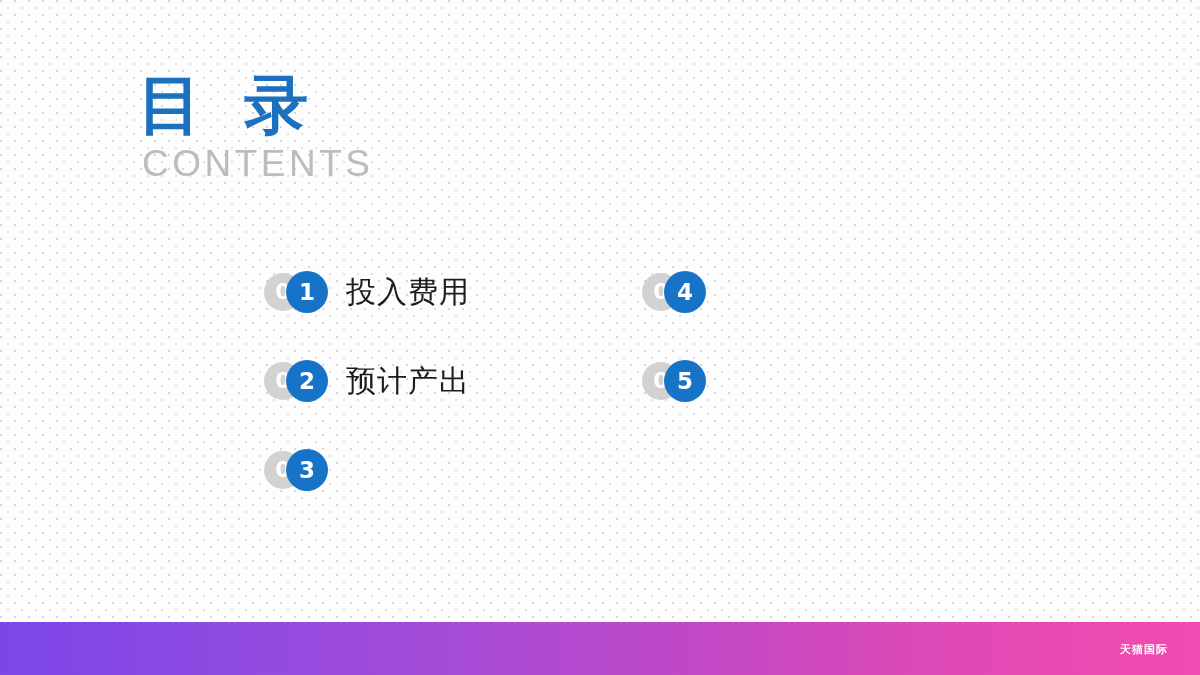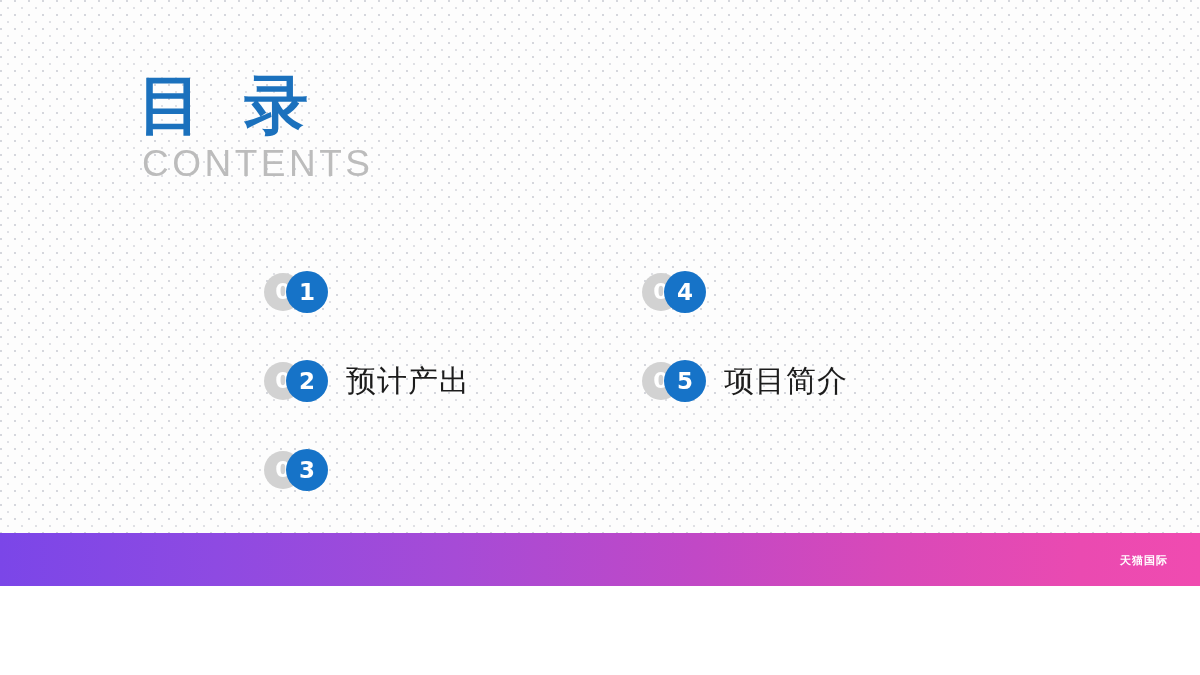--- a/index.html
+++ b/index.html
@@ -3,21 +3,21 @@
 <meta charset="utf-8">
 <style>
   * { margin:0; padding:0; box-sizing:border-box; }
   html, body {
     width:1200px; height:675px;
     font-family:"Liberation Sans","DejaVu Sans",sans-serif;
     overflow:hidden;
   }
   #slide {
     position:relative;
-    width:1200px; height:586px;
+    width:1200px; height:675px;
     background-color:#fdfdfd;
     background-image:
       radial-gradient(circle at 1px 1px, rgba(120,125,145,0.30) 0.9px, transparent 1.1px),
       radial-gradient(circle at 1px 1px, rgba(120,125,145,0.22) 0.9px, transparent 1.1px);
     background-size: 14px 14px, 14px 14px;
     background-position: 0 0, 7px 7px;
   }
 
   
   #title-block {
@@ -138,20 +138,21 @@
     <div id="page-subtitle">CONTENTS</div>
   </div>
 
   <div id="contents-list">
 
     <div class="toc-item col-left row-1">
       <div class="badge">
         <span class="badge-zero">0</span>
         <span class="badge-num">1</span>
       </div>
+      <span class="toc-label">投入费用</span>
     </div>
 
     <div class="toc-item col-left row-2">
       <div class="badge">
         <span class="badge-zero">0</span>
         <span class="badge-num">2</span>
       </div>
       <span class="toc-label">预计产出</span>
     </div>
 
@@ -167,21 +168,20 @@
         <span class="badge-zero">0</span>
         <span class="badge-num">4</span>
       </div>
     </div>
 
     <div class="toc-item col-right row-2">
       <div class="badge">
         <span class="badge-zero">0</span>
         <span class="badge-num">5</span>
       </div>
-      <span class="toc-label">项目简介</span>
     </div>
 
   </div>
 
   <div id="bottom-bar">
     <div id="brand-logo">天猫国际</div>
   </div>
 
 </div>
 

